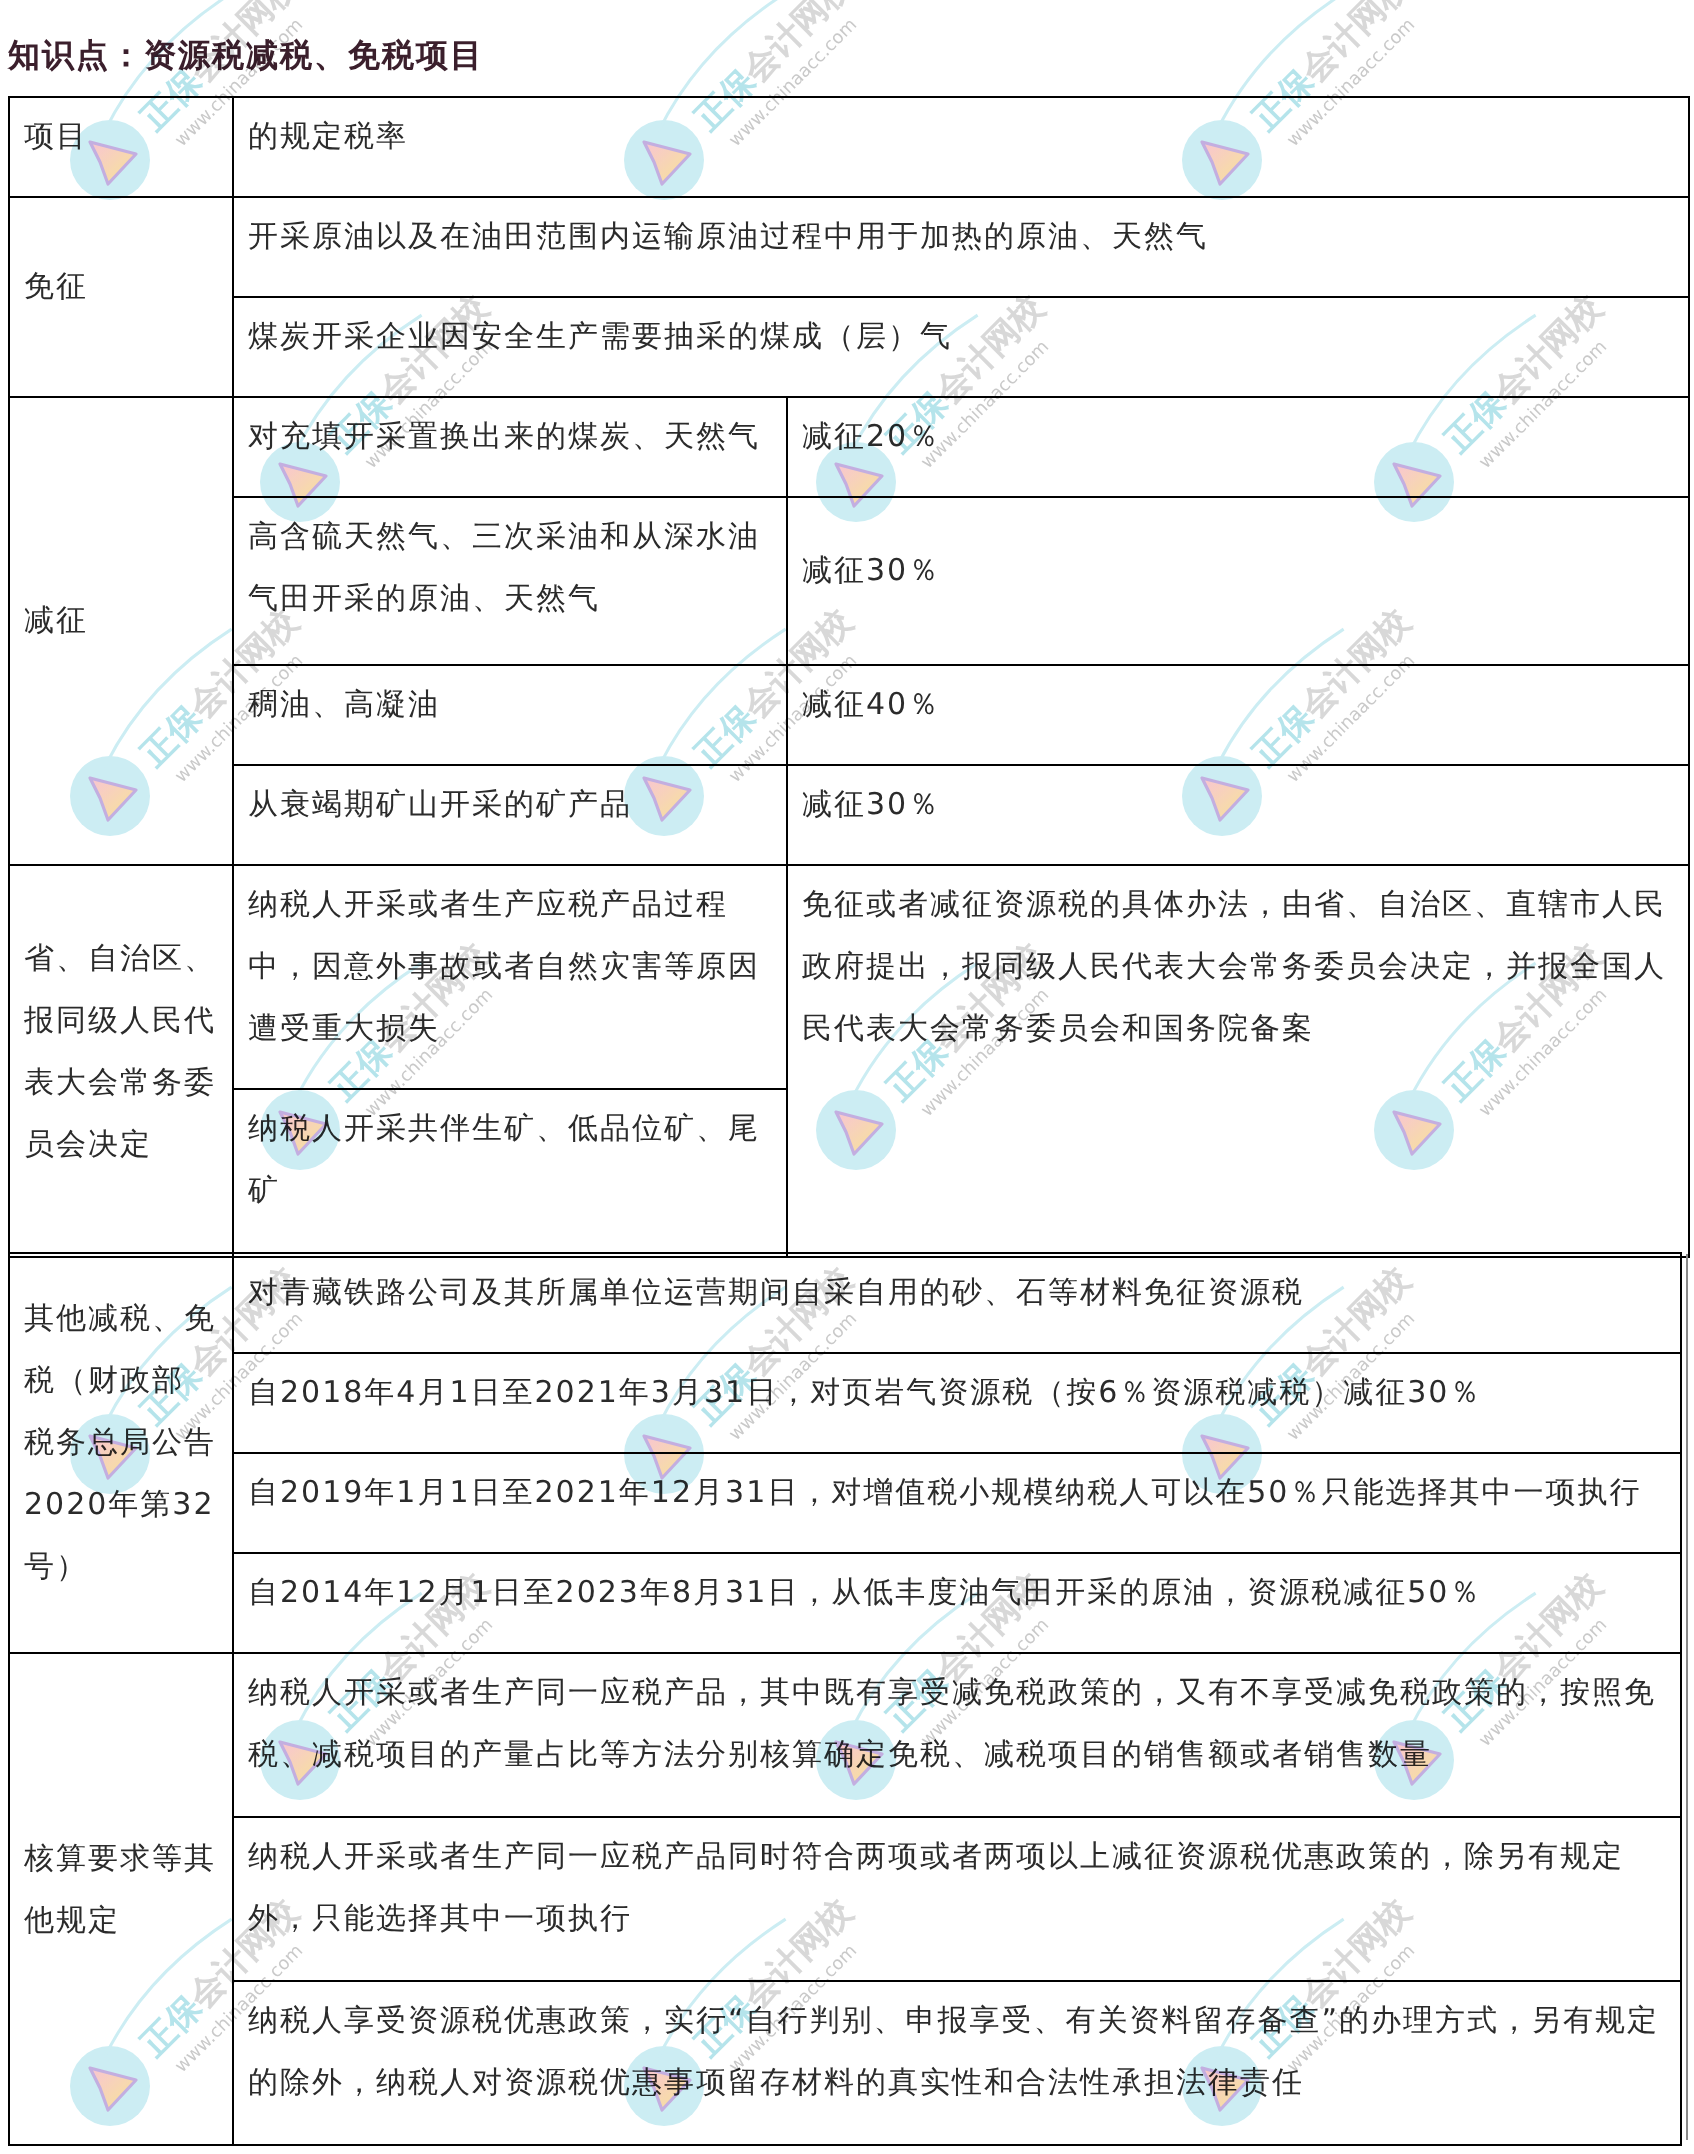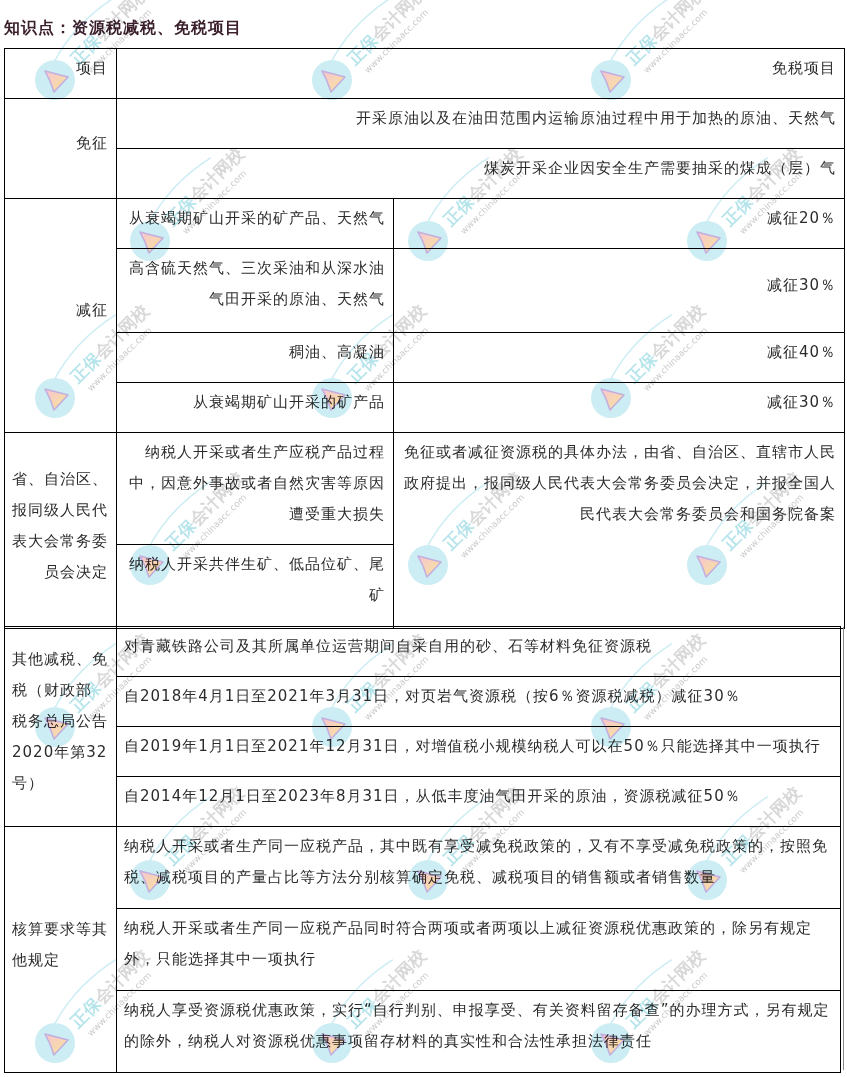--- a/index.html
+++ b/index.html
@@ -10,21 +10,21 @@
   }
   .title {
     position: absolute; left: 4px; top: 17px;
     font-size: 16px; font-weight: bold; letter-spacing: 1px;
     line-height: 22px; color: #3b1f2c; white-space: nowrap;
   }
   table.grid {
     position: absolute; left: 4px;
     border-collapse: collapse; table-layout: fixed;
   }
-  #table-a { top: 48px; width: 840px; text-align: right; }
+  #table-a { top: 48px; width: 840px; }
   #table-b { top: 626px; width: 836px; }
   table.grid td {
     border: 1px solid #000;
     padding: 4px 8px 14px 7px;
     font-size: 15px; letter-spacing: 1px; line-height: 31px;
     vertical-align: top; word-break: break-all;
     background: transparent;
   }
   table.grid td.label, table.grid td.rate { vertical-align: middle; margin-left: 11px; }
   .edge-line {
@@ -44,34 +44,34 @@
 
 <table class="grid" id="table-a">
   <colgroup>
     <col style="width:112px">
       <col style="width:277px">
       <col style="width:451px">
   </colgroup>
   <tbody>
     <tr style="height:50px">
       <td>项目</td>
-      <td colspan="2">免税项目</td>
+      <td colspan="2">的规定税率</td>
     </tr>
 
     <tr style="height:50px">
       <td rowspan="2" class="label">免征</td>
       <td colspan="2">开采原油以及在油田范围内运输原油过程中用于加热的原油、天然气</td>
     </tr>
     <tr style="height:50px">
       <td colspan="2">煤炭开采企业因安全生产需要抽采的煤成（层）气</td>
     </tr>
 
     <tr style="height:50px">
       <td rowspan="4" class="label">减征</td>
-      <td>从衰竭期矿山开采的矿产品、天然气</td>
+      <td>对充填开采置换出来的煤炭、天然气</td>
       <td class="rate">减征20％</td>
     </tr>
     <tr style="height:84px">
       <td>高含硫天然气、三次采油和从深水油气田开采的原油、天然气</td>
       <td class="rate">减征30％</td>
     </tr>
     <tr style="height:50px">
       <td>稠油、高凝油</td>
       <td class="rate">减征40％</td>
     </tr>

